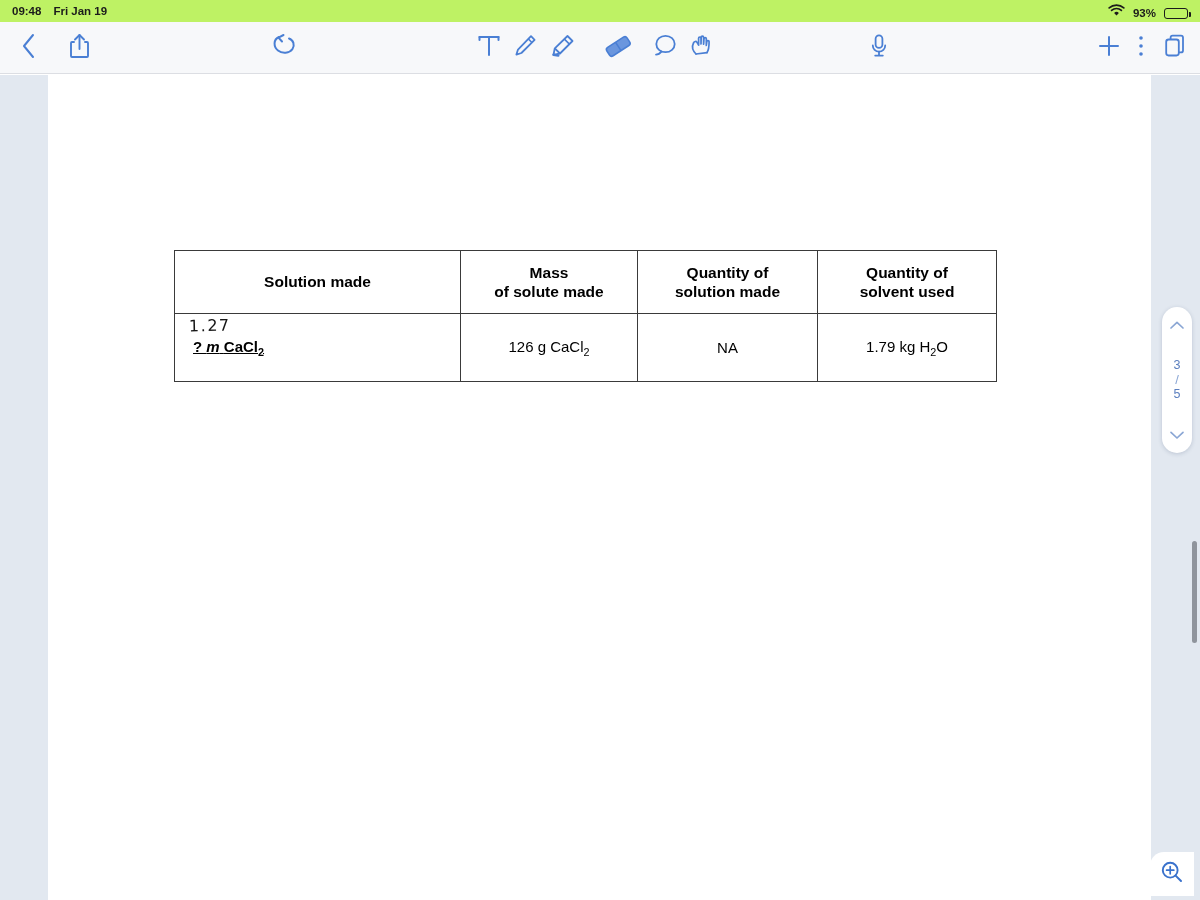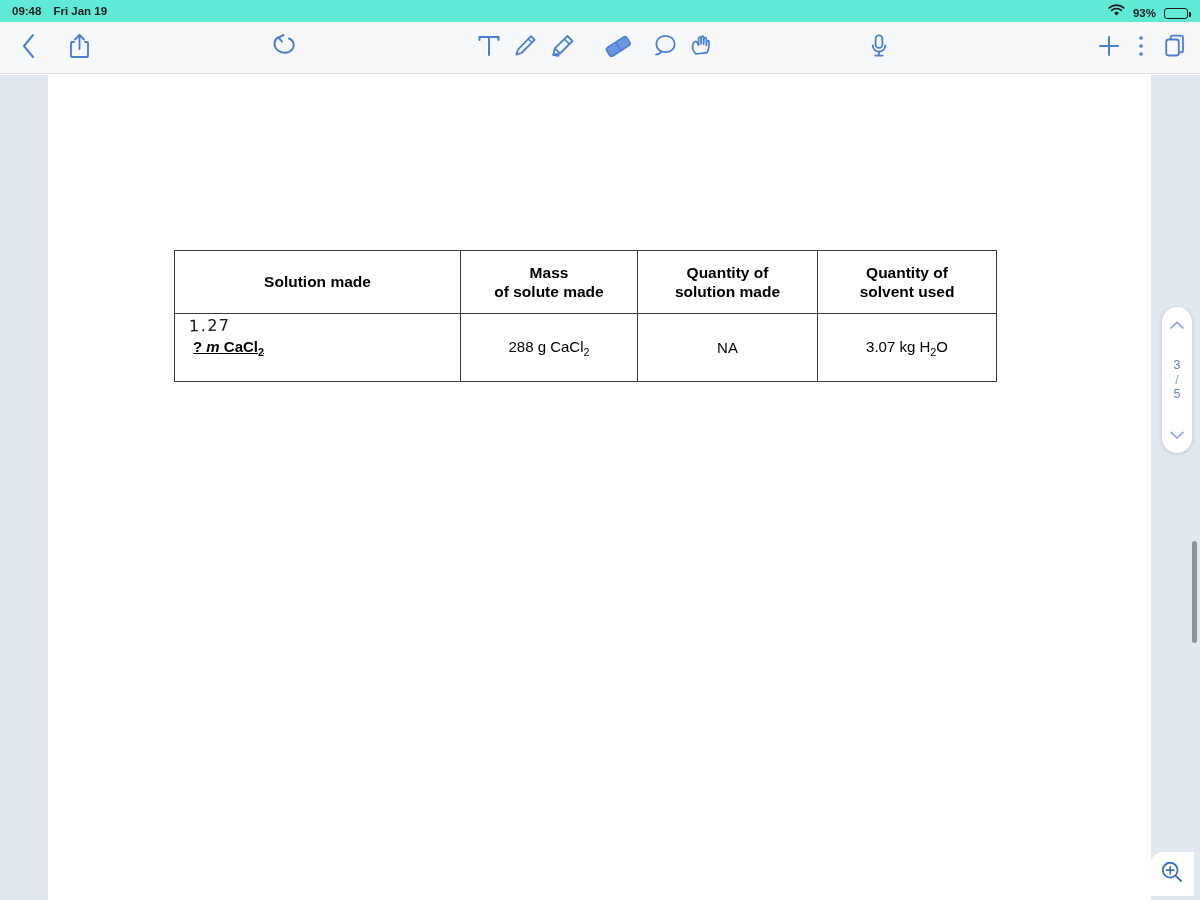--- a/index.html
+++ b/index.html
@@ -14,21 +14,21 @@
     overflow: hidden;
     position: relative;
   }
 
   
   #status-bar {
     position: absolute;
     top: 0; left: 0;
     width: 1200px;
     height: 22px;
-    background: #5eead4;
+    background: #bef264;
     display: flex;
     align-items: center;
     justify-content: space-between;
     padding: 0 12px;
     box-sizing: border-box;
     font-size: 11.5px;
     font-weight: bold;
     color: #1b1b1b;
   }
   #status-left { display: flex; align-items: center; gap: 12px; }
@@ -387,23 +387,23 @@
             <div>solvent used</div>
           </th>
         </tr>
       </thead>
       <tbody>
         <tr>
           <td class="col-1 cell-first">
             <span class="ink-note">1.27</span>
             <span class="cell-label"><span>? </span><em>m</em>&nbsp;<span>CaCl</span><sub>2</sub></span>
           </td>
-          <td class="col-2"><span>288 g CaCl</span><sub>2</sub></td>
+          <td class="col-2"><span>126 g CaCl</span><sub>2</sub></td>
           <td class="col-3">NA</td>
-          <td class="col-4"><span>3.07 kg H</span><sub>2</sub><span>O</span></td>
+          <td class="col-4"><span>1.79 kg H</span><sub>2</sub><span>O</span></td>
         </tr>
       </tbody>
     </table>
 
   </div>
 
   <div id="page-nav">
     <span class="nav-chevron">
       <svg width="16" height="10" viewBox="0 0 16 10">
         <path d="M2 8 L8 2.4 L14 8" stroke="#8aa6d4" stroke-width="1.7" fill="none" stroke-linecap="round" stroke-linejoin="round"></path>

